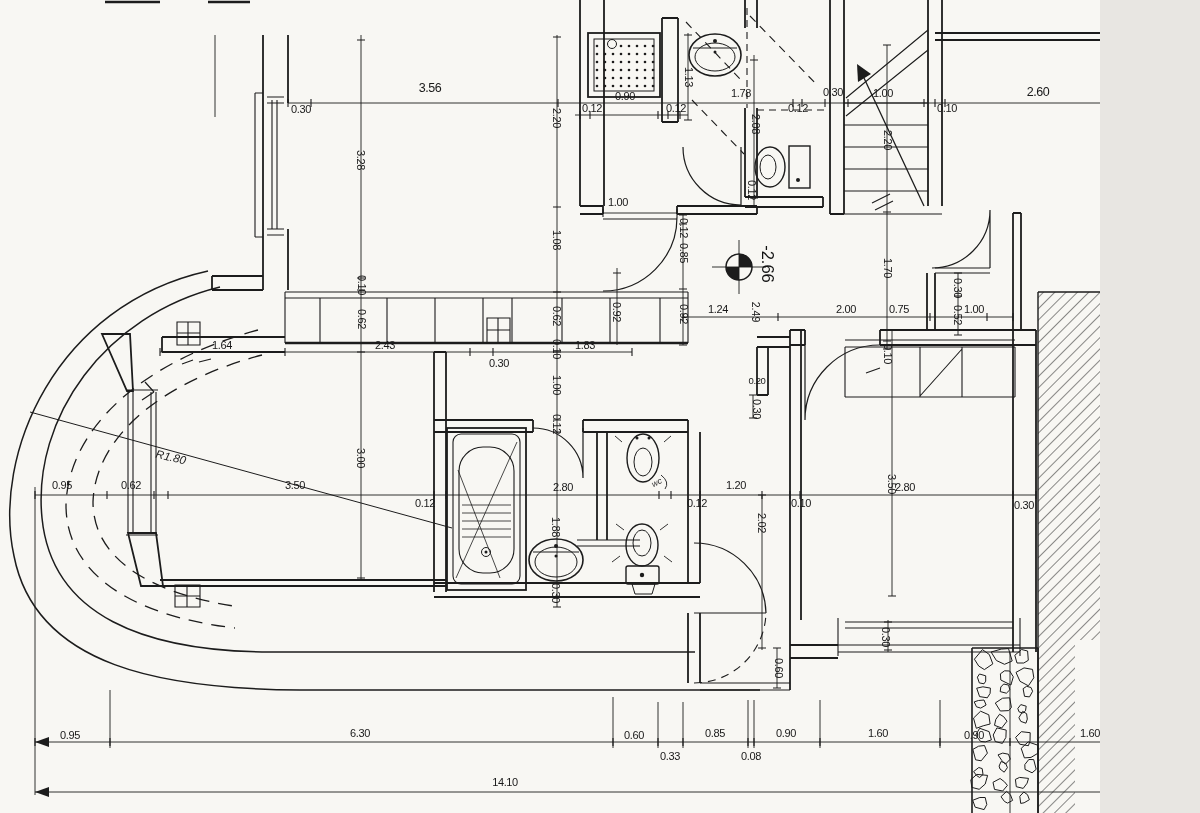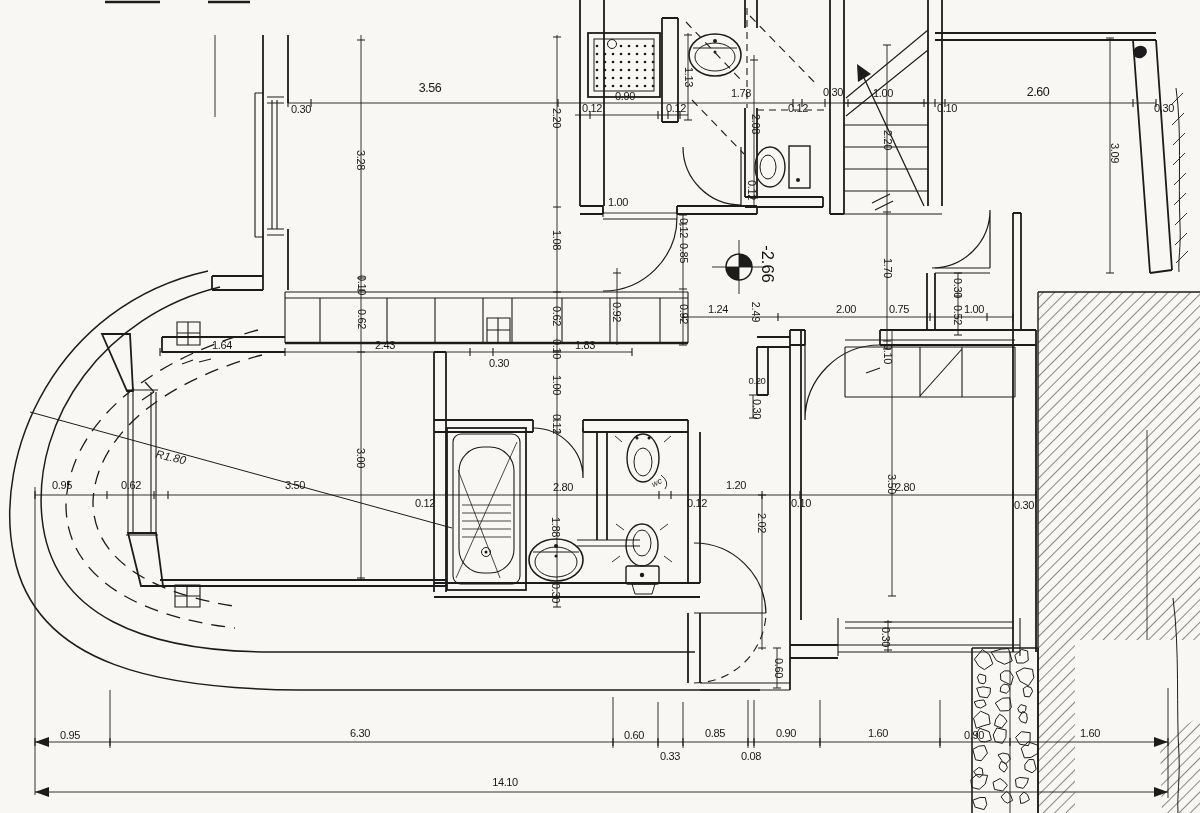--- a/index.html
+++ b/index.html
@@ -1,16 +1,16 @@
 <!DOCTYPE html>
 <html><head>
 <meta charset="utf-8">
 <style>
   html,body{margin:0;padding:0;background:#e8e6e2;}
-  #page{width:1200px;height:813px;position:relative;background:#f8f7f3;overflow:hidden;}
+  #page{width:1100px;height:813px;position:relative;background:#f8f7f3;overflow:hidden;}
   svg{display:block}
   text.dim{font-family:"Liberation Sans",sans-serif;fill:#181818;text-anchor:middle;letter-spacing:-0.4px;}
   text.level{font-family:"Liberation Sans",sans-serif;fill:#111;text-anchor:middle;letter-spacing:0px;}
   text.radius{font-family:"Liberation Sans",sans-serif;fill:#222;text-anchor:middle;font-style:italic;}
   text.fixture{font-family:"Liberation Sans",sans-serif;fill:#333;text-anchor:middle;font-style:italic;}
   .ink{stroke:#1c1c1c;fill:none}
 </style>
 </head>
 <body>
 

